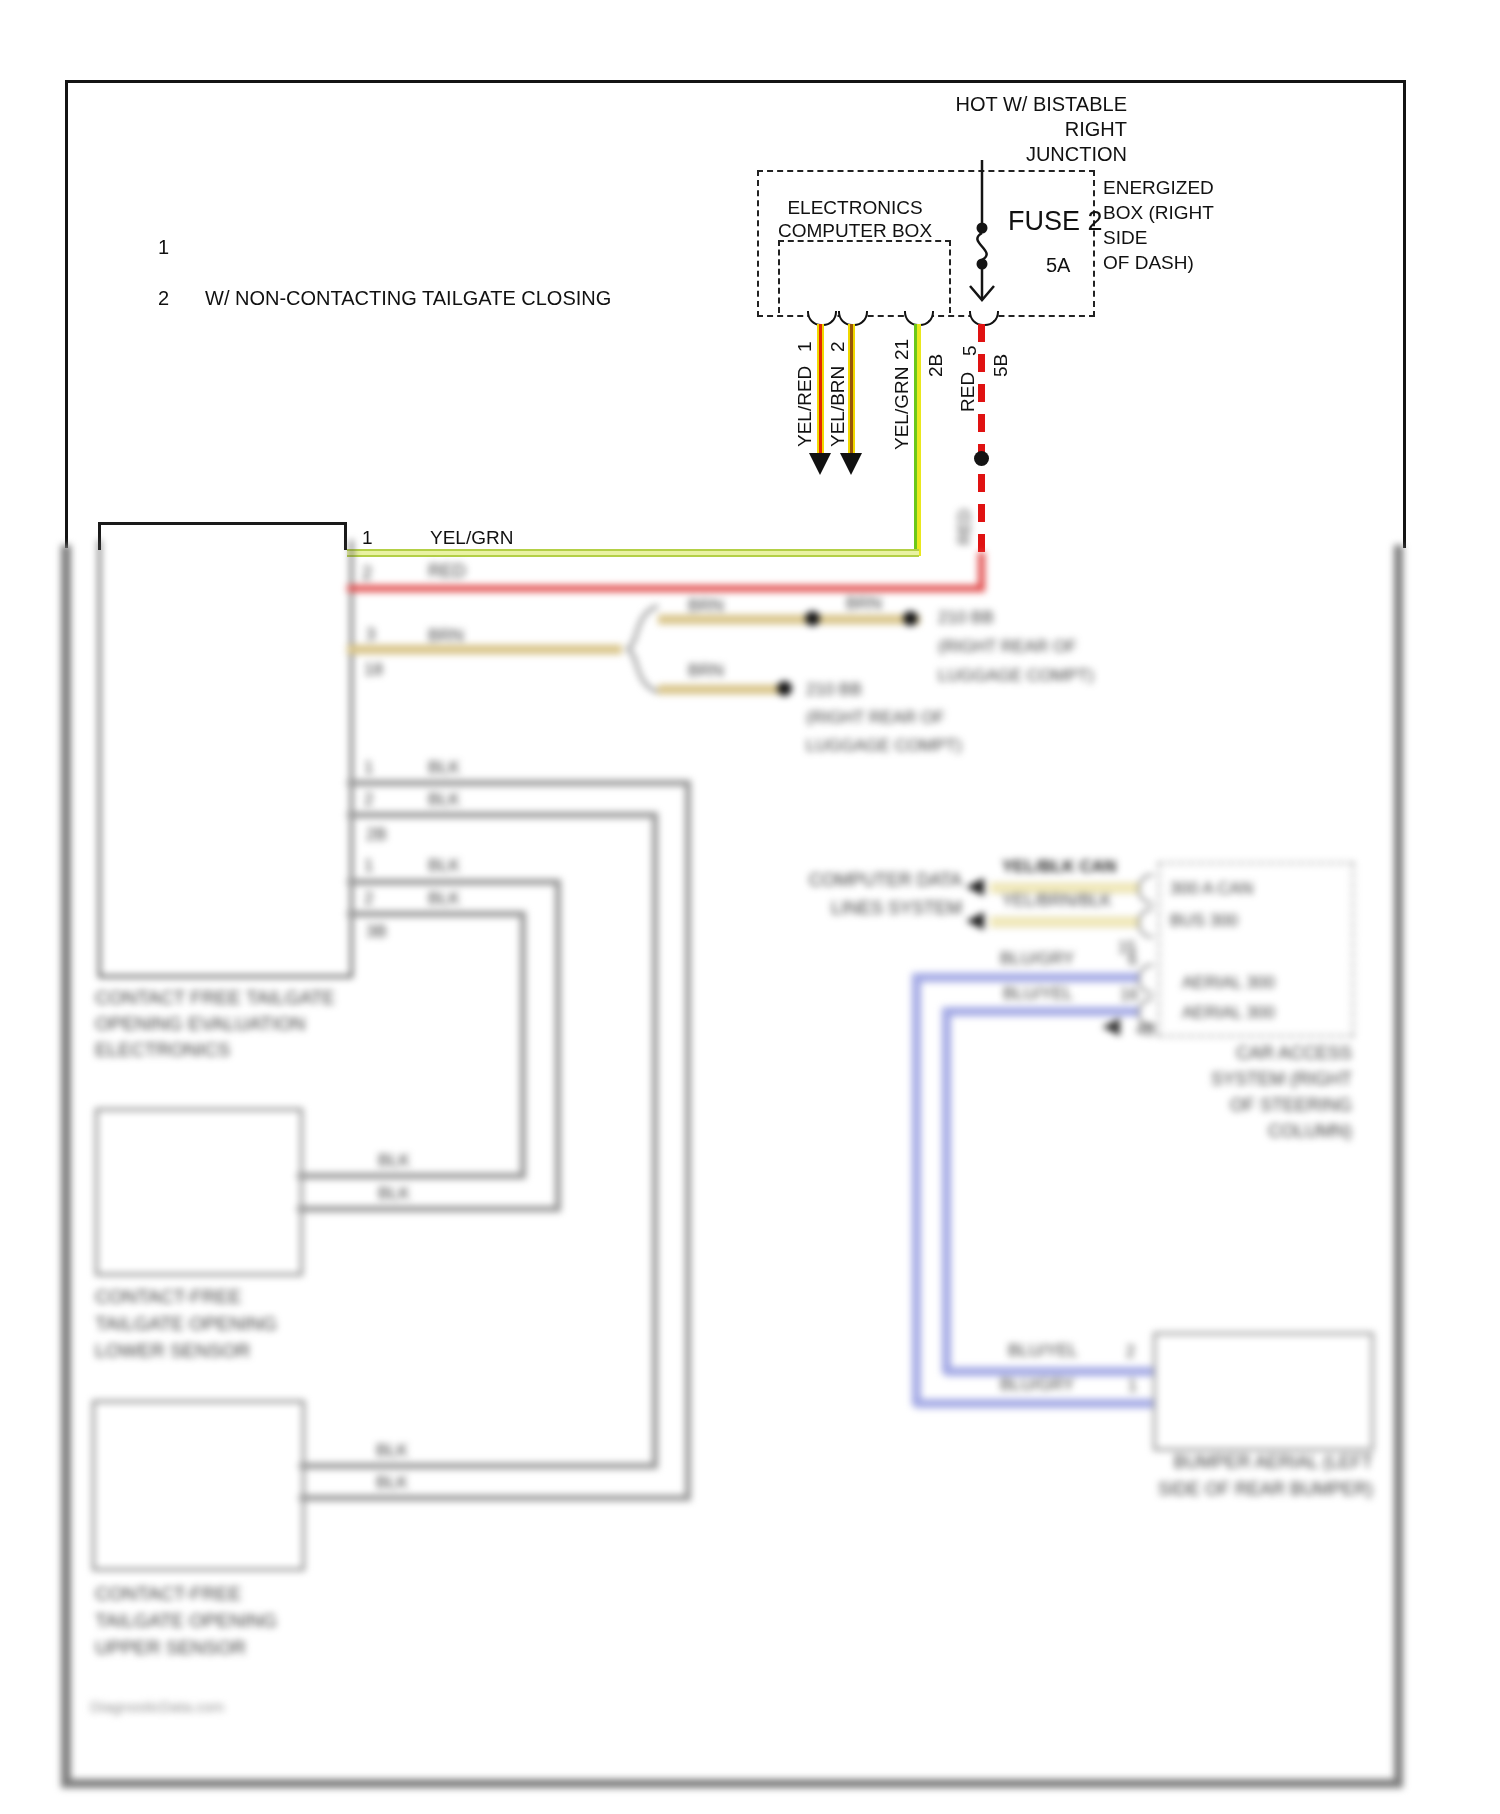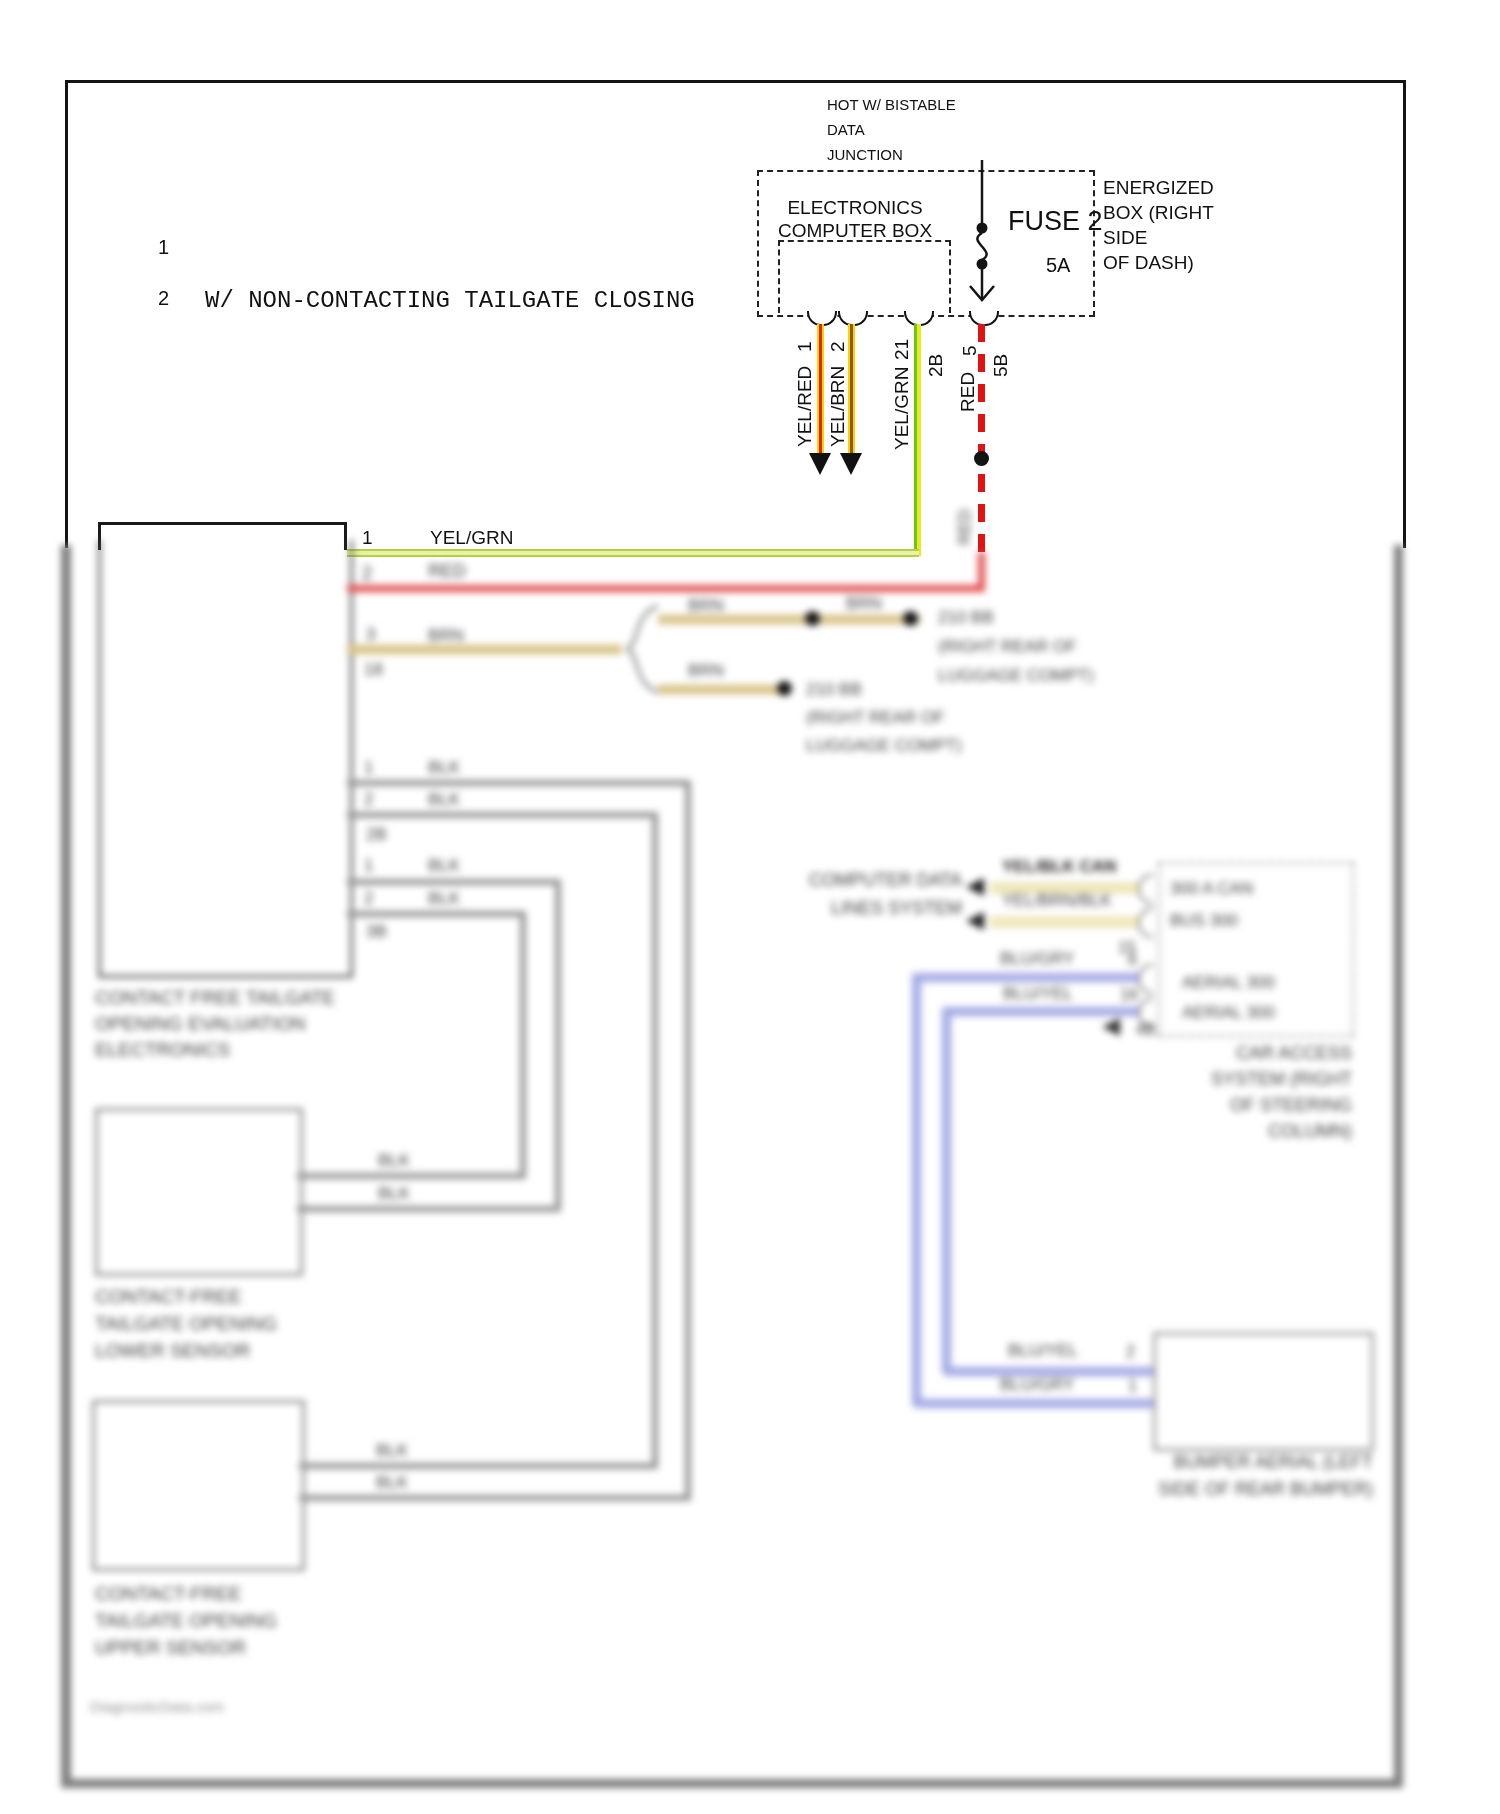--- a/index.html
+++ b/index.html
@@ -36,25 +36,25 @@
 <body>
 
 <div id="page">
 
 <div id="sharplayer">
 
   <div class="bar" style="left:65px;top:80px;width:1335px;height:465px;border:3px solid #141414;border-bottom:none;"></div>
 
   <div class="t" style="left:158px;top:234px;font-size:20px;">1</div>
   <div class="t" style="left:158px;top:285px;font-size:20px;">2</div>
-  <div class="t" style="left:205px;top:285px;font-size:24px;font-family:Liberation Mono, monospace;">W/ NON-CONTACTING TAILGATE CLOSING</div>
-
-  <div class="t" style="left:827px;top:92px;width:300px;text-align:left;font-size:15px;line-height:25px;white-space:normal;">
+  <div class="t" style="left:205px;top:285px;font-size:20px;">W/ NON-CONTACTING TAILGATE CLOSING</div>
+
+  <div class="t" style="left:827px;top:92px;width:300px;text-align:right;font-size:20px;line-height:25px;white-space:normal;">
     <div>HOT W/ BISTABLE</div>
-    <div>DATA</div>
+    <div>RIGHT</div>
     <div>JUNCTION</div>
   </div>
 
   <div class="bar" style="left:757px;top:170px;width:334px;height:143px;border:2px dashed #222;"></div>
   <div class="bar" style="left:778px;top:240px;width:169px;height:71px;border:2px dashed #222;border-bottom:none;"></div>
   <div class="t" style="left:765px;top:196px;width:180px;text-align:center;font-size:19px;line-height:23px;white-space:normal;">
     <div>ELECTRONICS</div>
     <div>COMPUTER BOX</div>
   </div>
   <div class="t" style="left:1103px;top:175px;font-size:19px;line-height:25px;">

